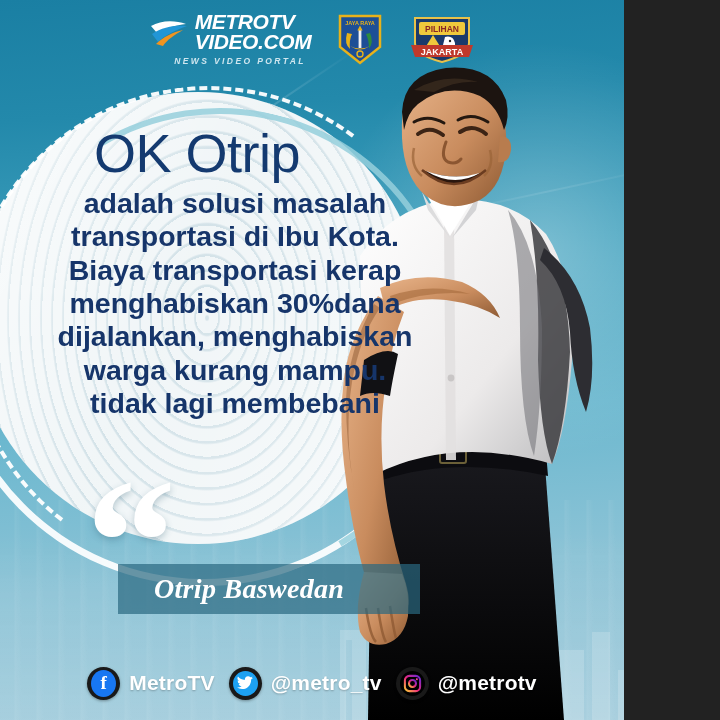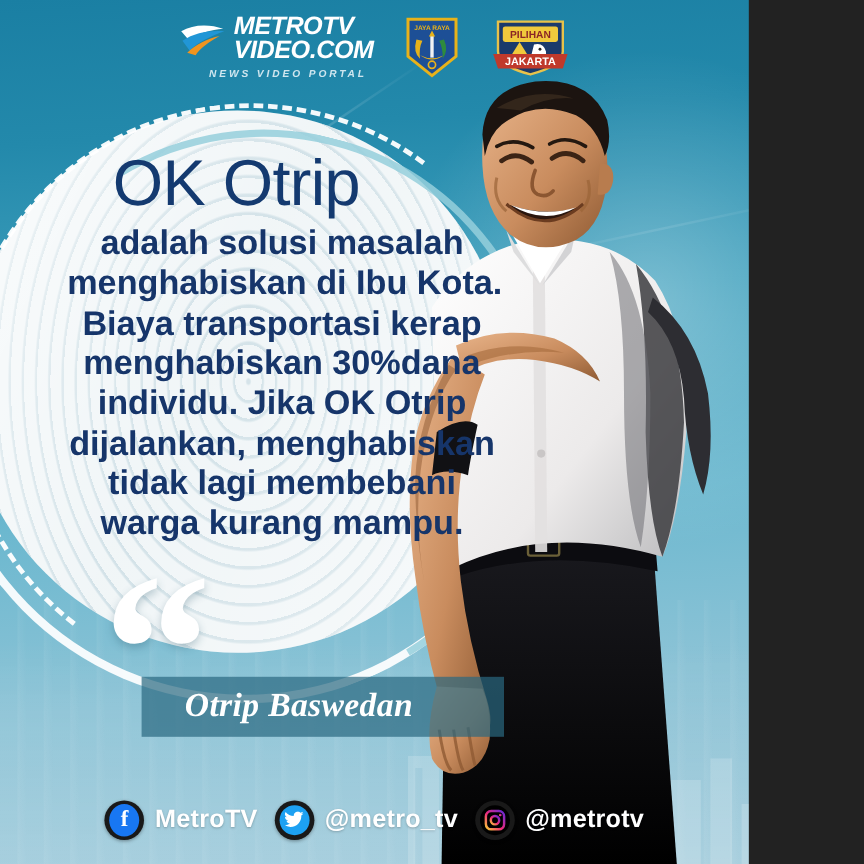--- a/index.html
+++ b/index.html
@@ -412,27 +412,26 @@
     <path d="M86 228 Q124 210 168 222 Q196 234 206 258 Q184 244 152 240 Q116 236 92 252 Z" fill="url(#skin)"></path>
     <path d="M96 236 q40 -14 80 -2 q-40 -4 -78 10 Z" fill="#a56a3c" opacity=".6"></path>
 
     <path d="M250 188 Q286 216 296 268 Q302 318 292 352 Q278 318 276 272 Q272 224 246 200 Z" fill="#2d2d32"></path>
   </svg>
 
   <div class="quote-wrap">
     <div class="headline">OK Otrip</div>
     <div class="quote-body">
       <span>adalah solusi masalah</span>
-      <span>menghabiskan di Ibu Kota.</span>
+      <span>transportasi di Ibu Kota.</span>
       <span>Biaya transportasi kerap</span>
       <span>menghabiskan 30%dana</span>
-      <span>individu. Jika OK Otrip</span>
       <span>dijalankan, menghabiskan</span>
+      <span>warga kurang mampu.</span>
       <span>tidak lagi membebani</span>
-      <span>warga kurang mampu.</span>
     </div>
   </div>
 
   <div class="quote-mark">“</div>
 
   <div class="name-banner">
     <div class="nm">Otrip Baswedan</div>
   </div>
 
   <div class="social">

